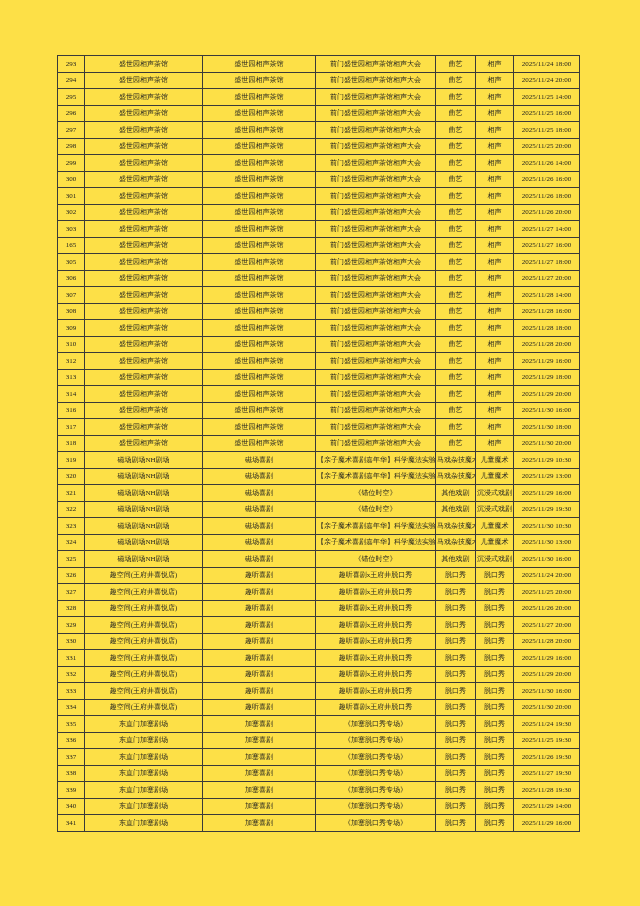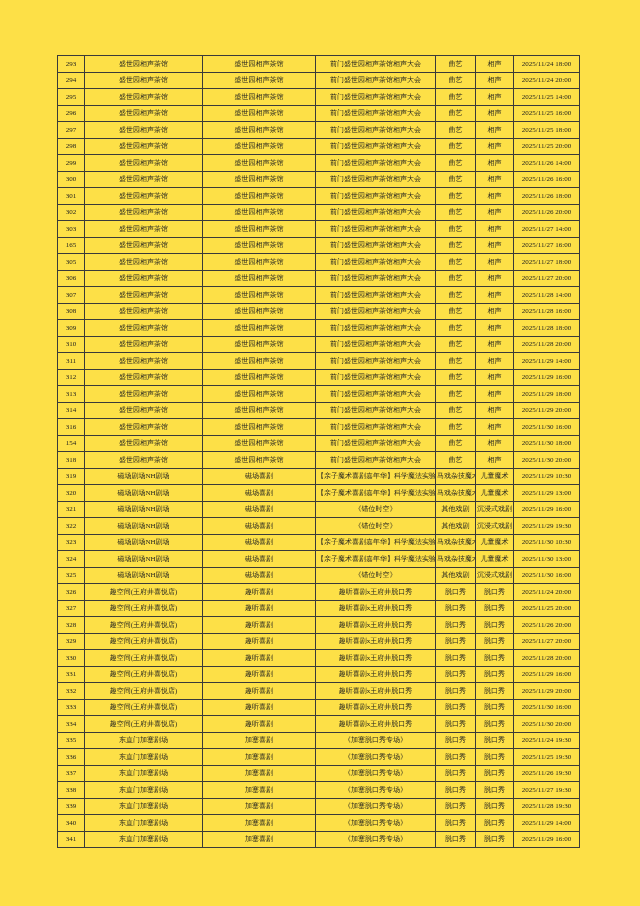--- a/index.html
+++ b/index.html
@@ -214,29 +214,20 @@
         <tr>
           <td>310</td>
           <td>盛世园相声茶馆</td>
           <td>盛世园相声茶馆</td>
           <td>前门盛世园相声茶馆相声大会</td>
           <td>曲艺</td>
           <td>相声</td>
           <td>2025/11/28 20:00</td>
         </tr>
         <tr>
-          <td>311</td>
-          <td>盛世园相声茶馆</td>
-          <td>盛世园相声茶馆</td>
-          <td>前门盛世园相声茶馆相声大会</td>
-          <td>曲艺</td>
-          <td>相声</td>
-          <td>2025/11/29 14:00</td>
-        </tr>
-        <tr>
           <td>312</td>
           <td>盛世园相声茶馆</td>
           <td>盛世园相声茶馆</td>
           <td>前门盛世园相声茶馆相声大会</td>
           <td>曲艺</td>
           <td>相声</td>
           <td>2025/11/29 16:00</td>
         </tr>
         <tr>
           <td>313</td>
@@ -259,21 +250,21 @@
         <tr>
           <td>316</td>
           <td>盛世园相声茶馆</td>
           <td>盛世园相声茶馆</td>
           <td>前门盛世园相声茶馆相声大会</td>
           <td>曲艺</td>
           <td>相声</td>
           <td>2025/11/30 16:00</td>
         </tr>
         <tr>
-          <td>154</td>
+          <td>317</td>
           <td>盛世园相声茶馆</td>
           <td>盛世园相声茶馆</td>
           <td>前门盛世园相声茶馆相声大会</td>
           <td>曲艺</td>
           <td>相声</td>
           <td>2025/11/30 18:00</td>
         </tr>
         <tr>
           <td>318</td>
           <td>盛世园相声茶馆</td>

